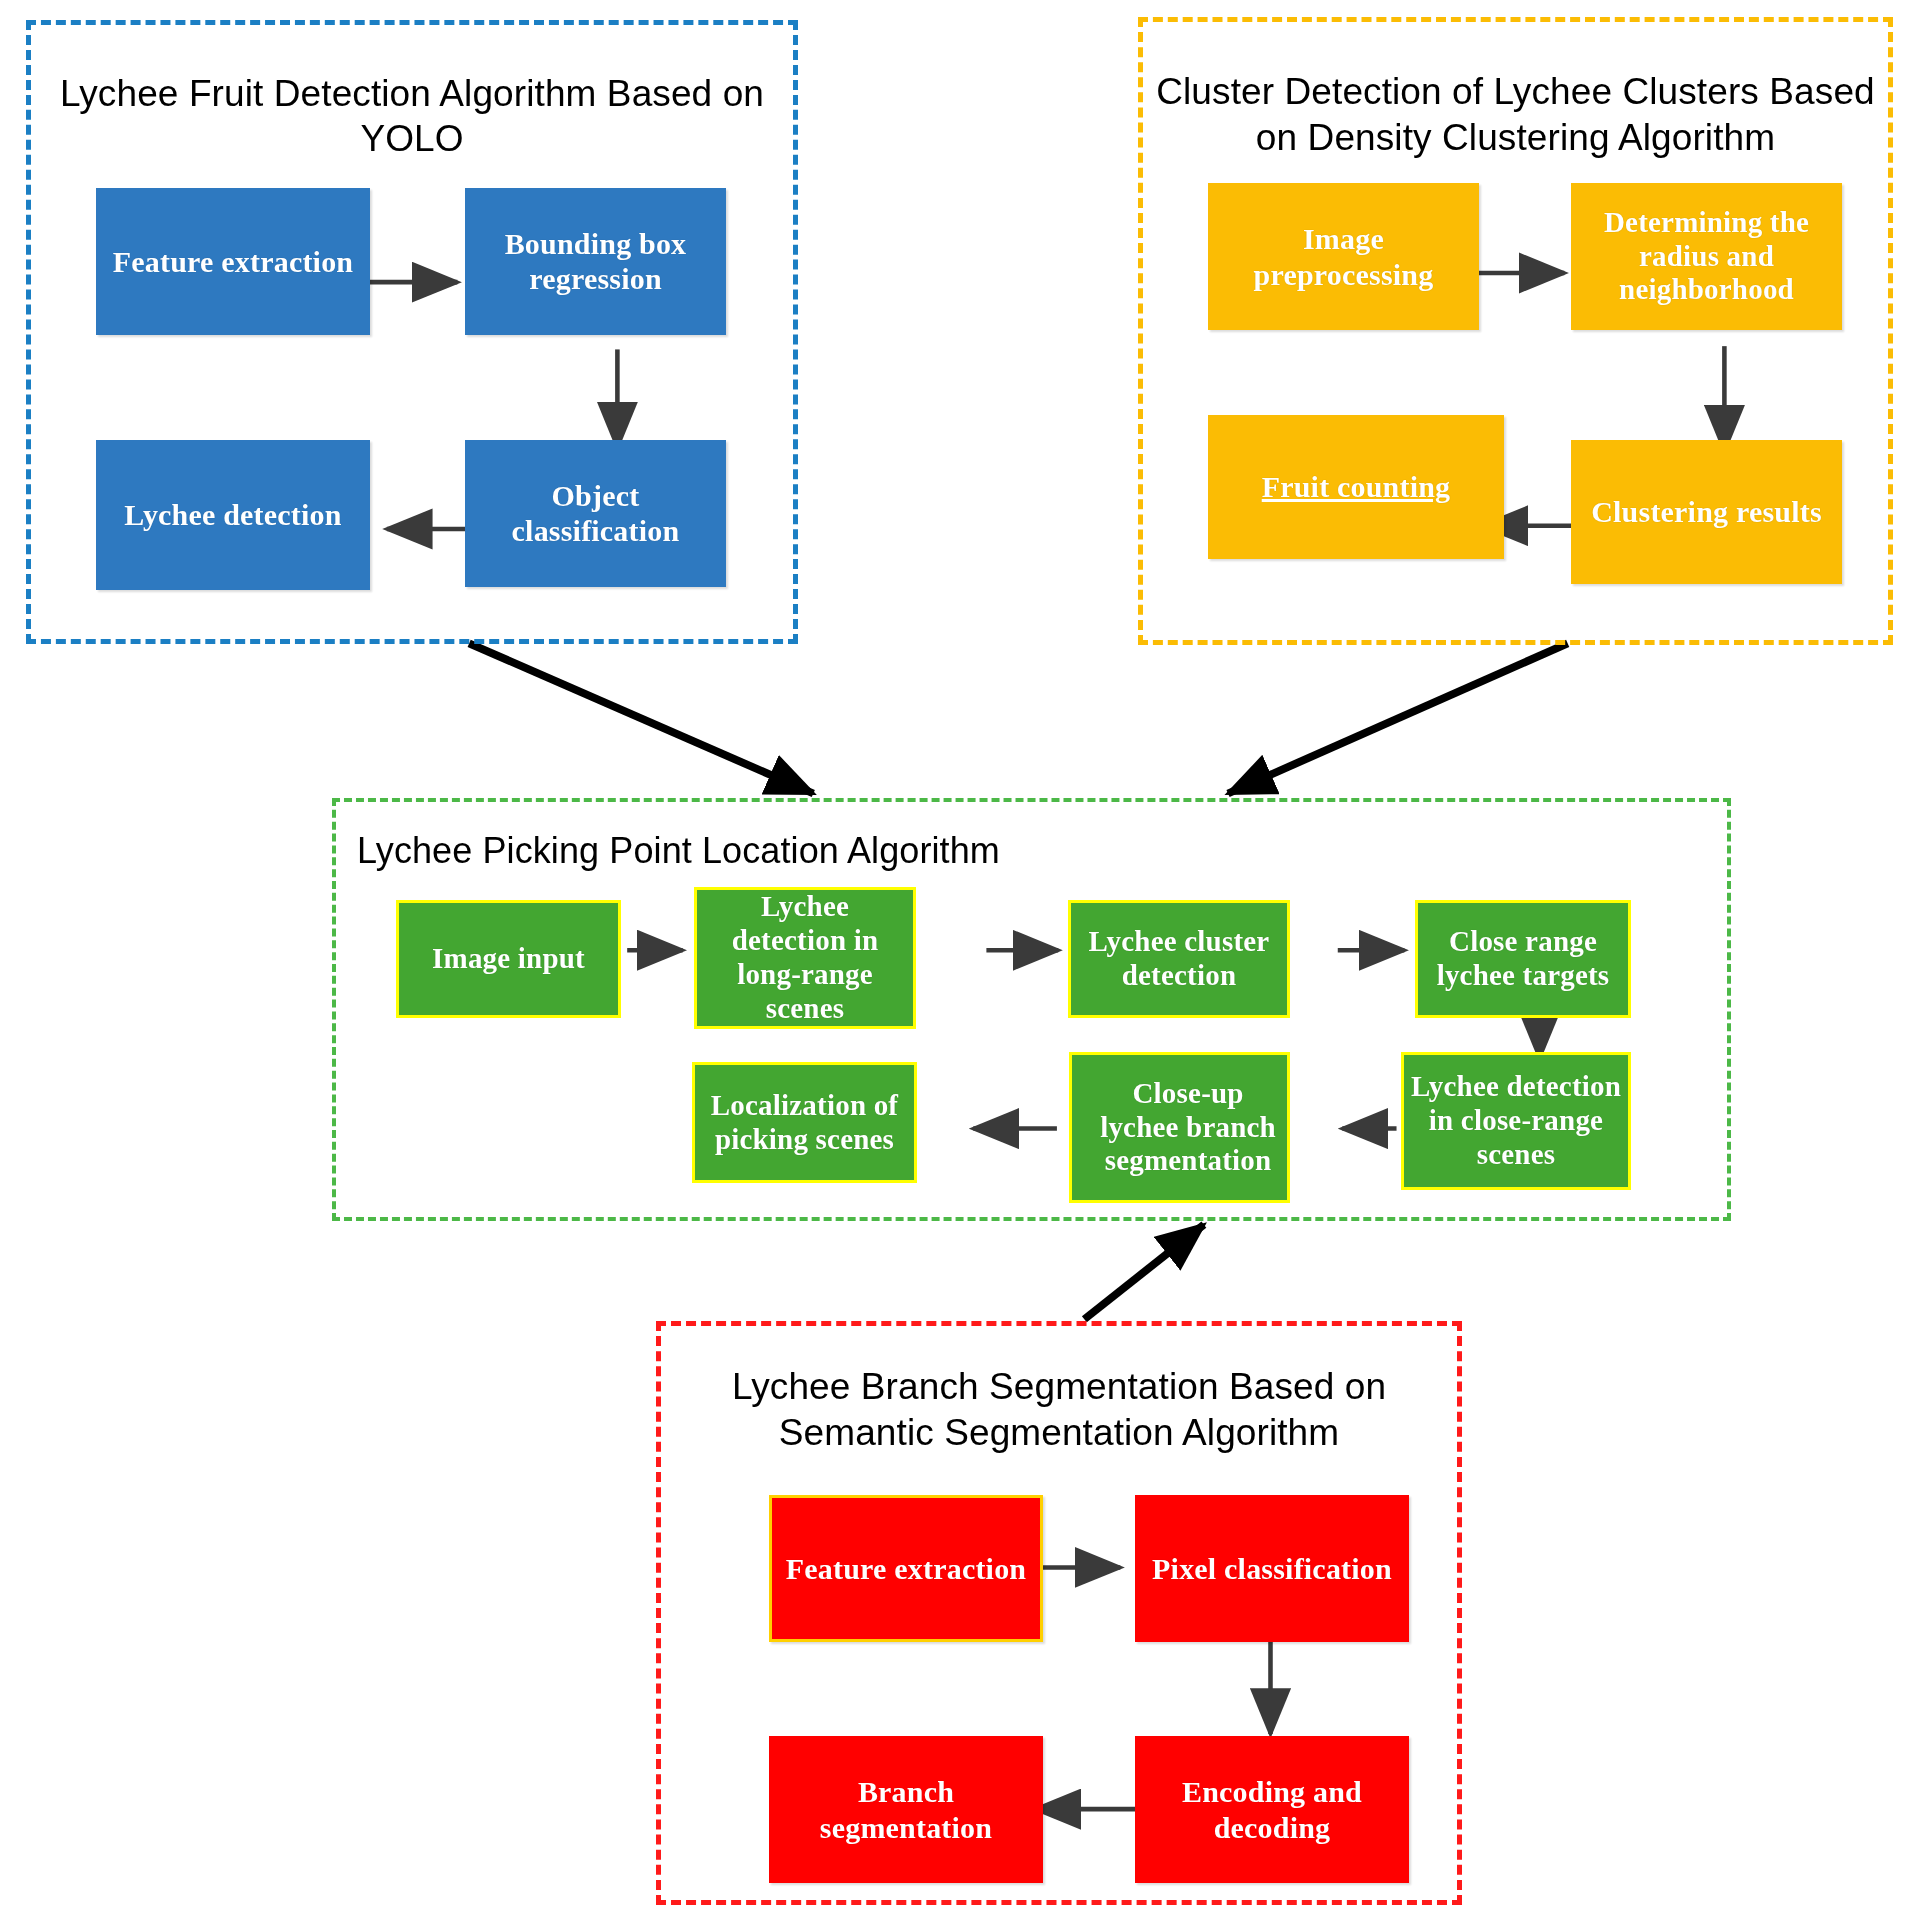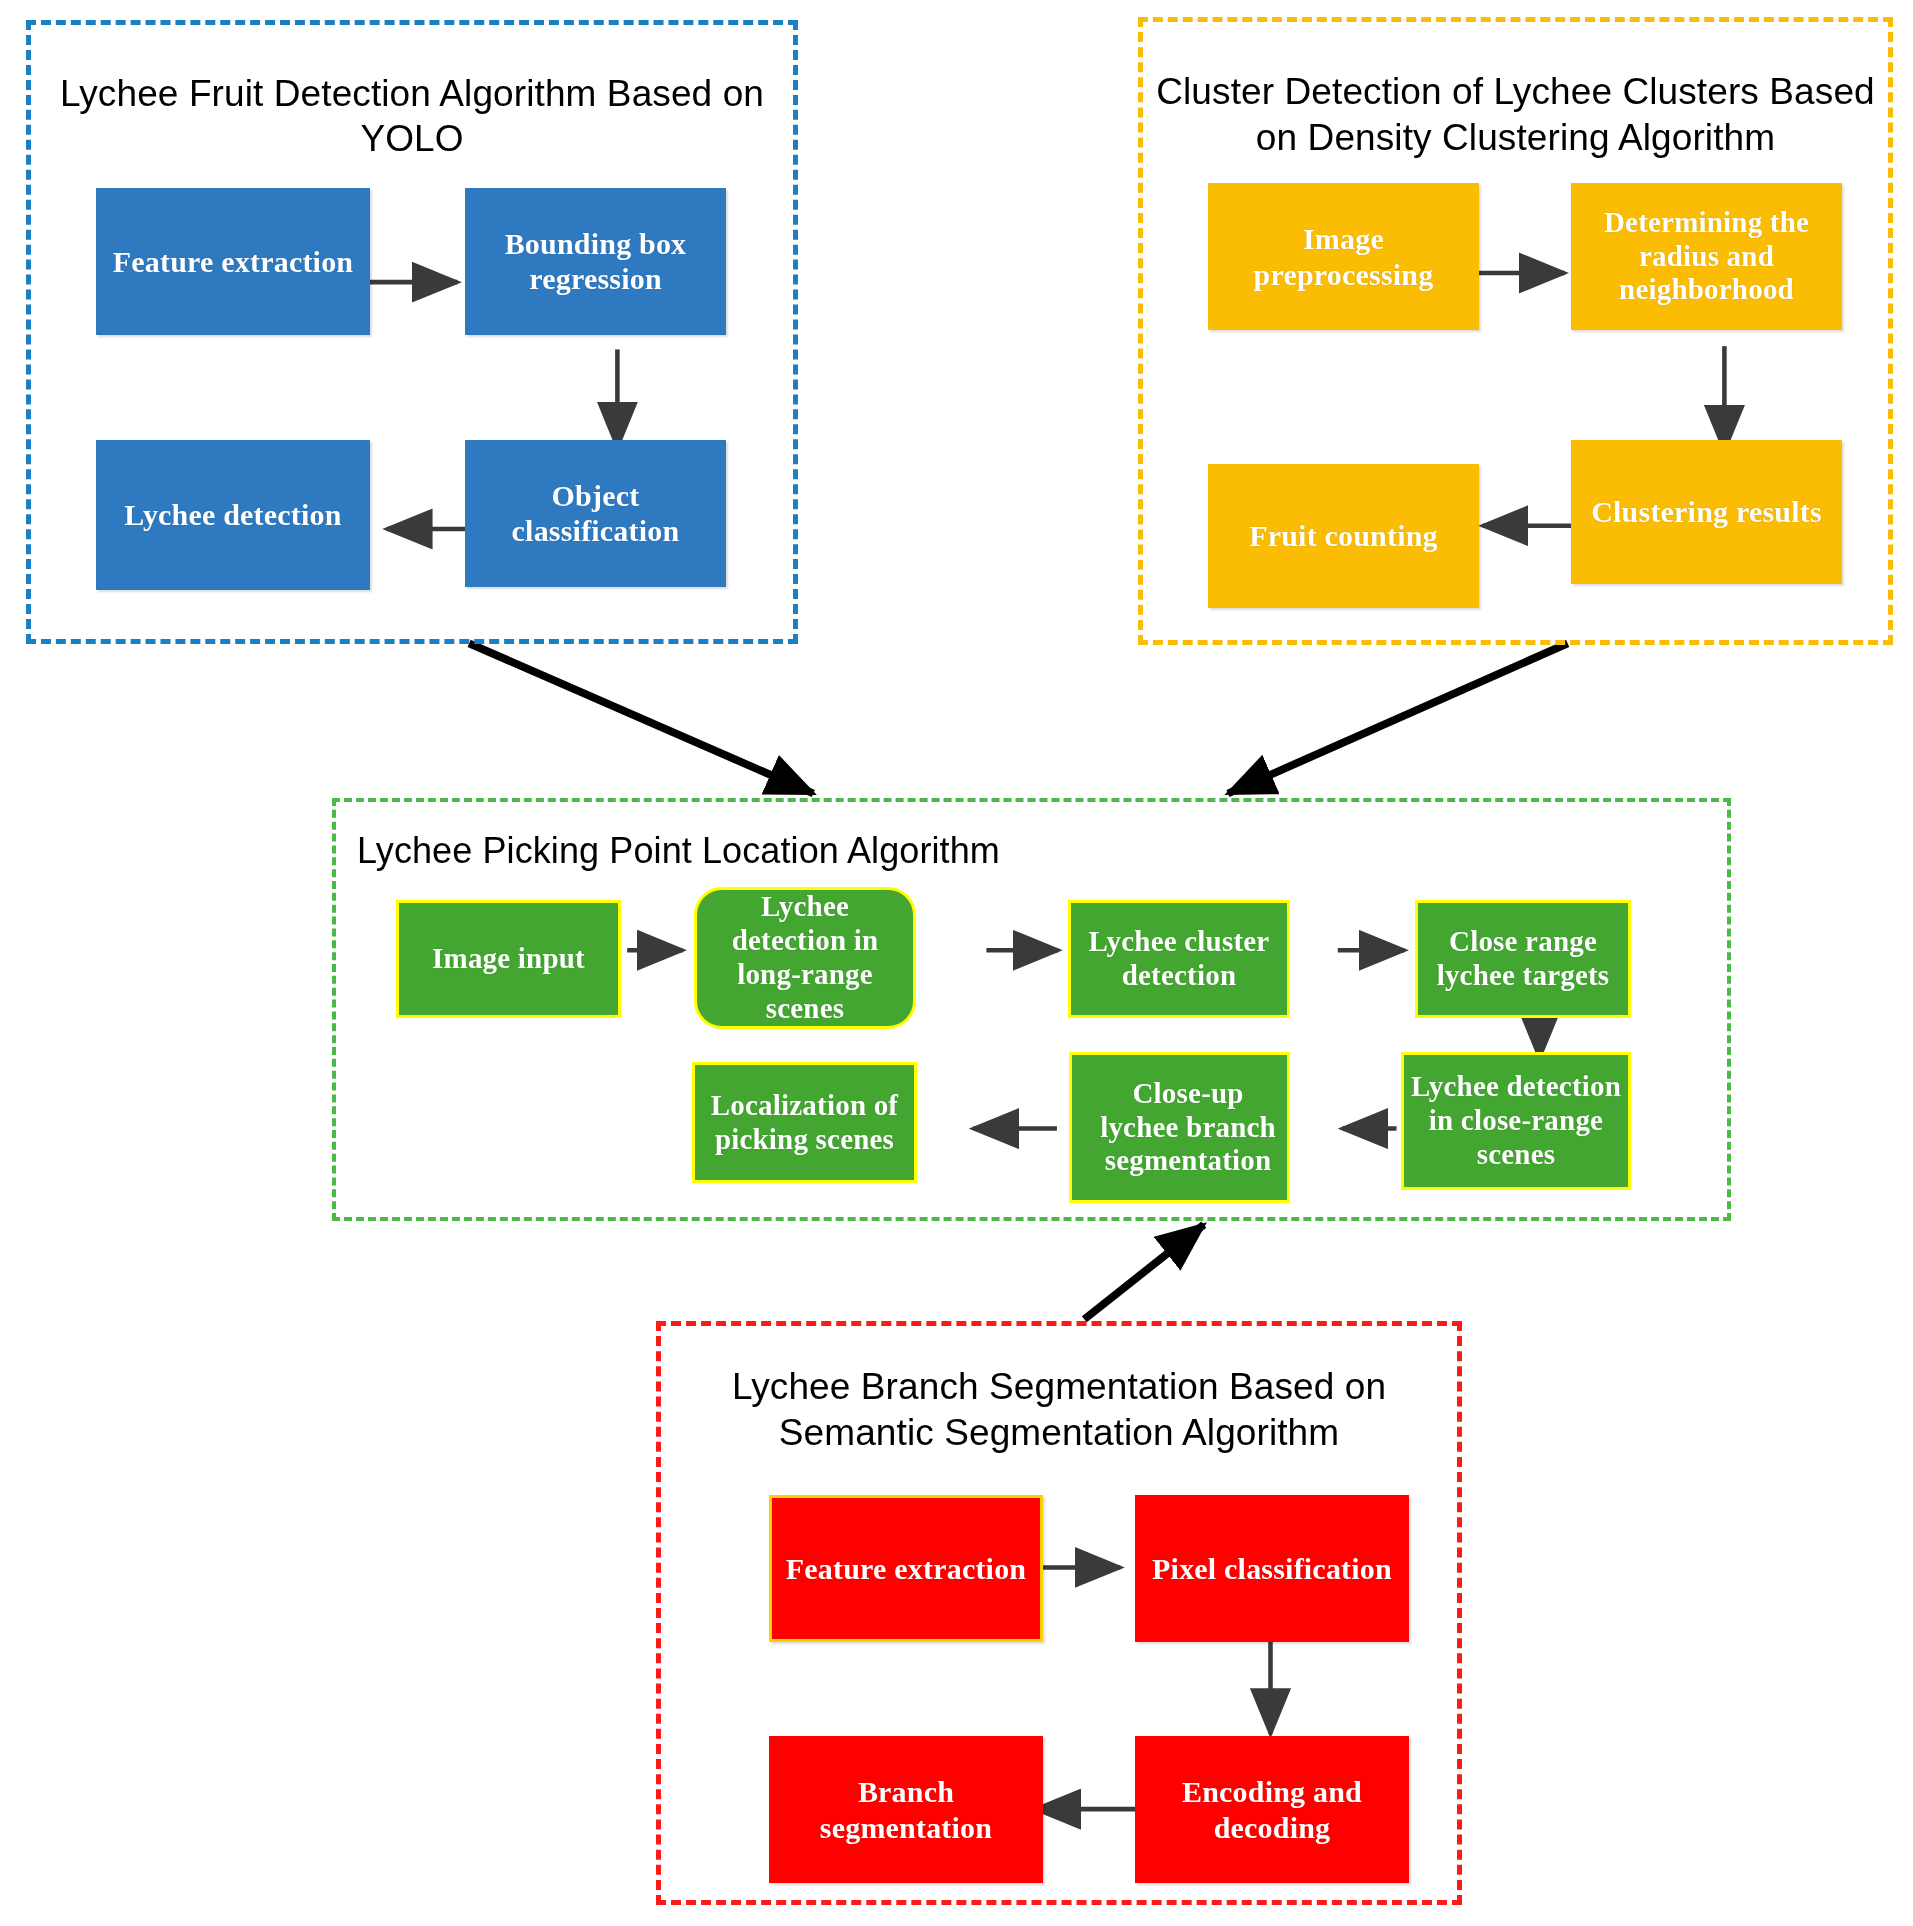--- a/index.html
+++ b/index.html
@@ -139,31 +139,31 @@
   </div>
 
   <div class="group yellow" style="left:1138px;top:17px;width:755px;height:628px;">
     <div class="group-title big" style="top:47px;left:13px;right:13px;">Cluster Detection of Lychee Clusters Based</div>
     <div class="group-title big" style="top:93px;left:13px;right:13px;">on Density Clustering Algorithm</div>
 
     <div class="node yellow f46" style="left:65px;top:161px;width:271px;height:147px;">Image preprocessing</div>
 
     <div class="node yellow f44" style="left:428px;top:161px;width:271px;height:147px;">Determining the radius and neighborhood</div>
 
-    <div class="node yellow f46" style="left:65px;top:442px;width:271px;height:144px;">Fruit counting</div>
+    <div class="node yellow f46" style="left:65px;top:393px;width:296px;height:144px;text-decoration:underline;">Fruit counting</div>
 
     <div class="node yellow f46" style="left:428px;top:418px;width:271px;height:144px;">Clustering results</div>
   </div>
 
   <div class="group green" style="left:332px;top:798px;width:1399px;height:423px;">
     <div class="group-title left" style="top:27.4px;left:21px;right:13px;">Lychee Picking Point Location Algorithm</div>
 
     <div class="node green f44" style="left:60px;top:98px;width:225px;height:118px;">Image input</div>
 
-    <div class="node green f44" style="left:358px;top:85px;width:222px;height:142px;border-radius:28px;">Lychee detection in long-range scenes</div>
+    <div class="node green f44" style="left:358px;top:85px;width:222px;height:142px;">Lychee detection in long-range scenes</div>
 
     <div class="node green f44" style="left:732px;top:98px;width:222px;height:118px;">Lychee cluster detection</div>
 
     <div class="node green f44" style="left:1079px;top:98px;width:216px;height:118px;">Close range lychee targets</div>
 
     <div class="node green f44" style="left:356px;top:260px;width:225px;height:121px;">Localization of picking scenes</div>
 
     <div class="node green f44" style="left:733px;top:250px;width:221px;height:151px;padding-left:21px;">Close-up lychee branch segmentation</div>
 
     <div class="node green f44" style="left:1065px;top:250px;width:230px;height:138px;">Lychee detection in close-range scenes</div>

